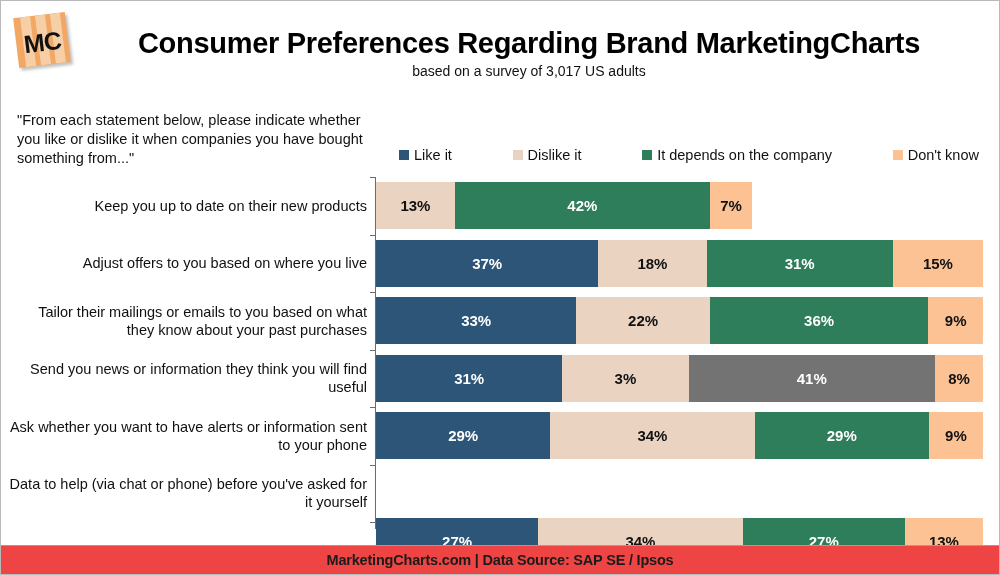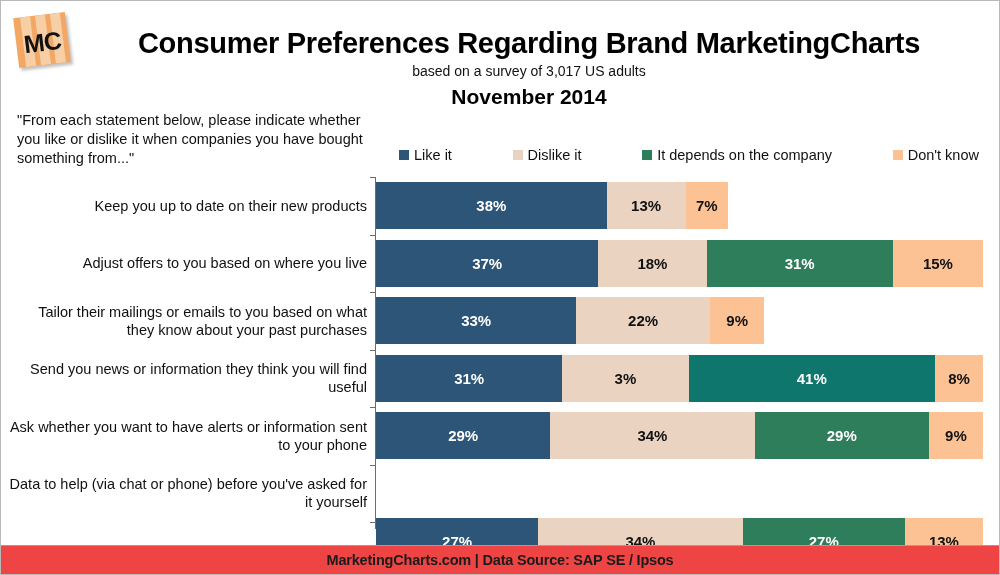--- a/index.html
+++ b/index.html
@@ -228,21 +228,20 @@
     <div class="logo-tile">
       <div class="logo-stripe s1"></div>
       <div class="logo-stripe s2"></div>
       <div class="logo-stripe s3"></div>
       <div class="logo-text">MC</div>
     </div>
   </div>
 
   <div class="title">Consumer Preferences Regarding Brand MarketingCharts</div>
   <div class="subtitle">based on a survey of 3,017 US adults</div>
-  <div class="period">November 2014</div>
 
   <div class="question">"From each statement below, please indicate whether you like or dislike it when companies you have bought something from..."</div>
 
   <div class="legend" id="legend">
       <div class="legend-item">
         <span class="legend-swatch" style="background: rgb(44, 85, 120);"></span>
         <span class="legend-label">Like it</span>
       </div>
       <div class="legend-item">
         <span class="legend-swatch" style="background: rgb(234, 211, 192);"></span>
@@ -264,39 +263,40 @@
         <div class="tick" style="top: 0px;"></div>
         <div class="tick" style="top: 57.5px;"></div>
         <div class="tick" style="top: 115px;"></div>
         <div class="tick" style="top: 172.5px;"></div>
         <div class="tick" style="top: 230px;"></div>
         <div class="tick" style="top: 287.5px;"></div>
         <div class="tick" style="top: 345px;"></div>
       </div>
     <div class="rows" id="rows">
         <div class="row" style="top: 5px;">
-          <div class="seg" style="width: 230.66px; background: rgb(44, 85, 120); color: rgb(255, 255, 255);">38%</div>
           <div class="seg" style="width: 78.91px; background: rgb(234, 211, 192); color: rgb(17, 17, 17);">13%</div>
+          <div class="seg" style="width: 254.94px; background: rgb(46, 125, 91); color: rgb(255, 255, 255);">42%</div>
           <div class="seg" style="width: 42.49px; background: rgb(252, 194, 148); color: rgb(17, 17, 17);">7%</div>
         </div>
         <div class="row" style="top: 62.5px;">
           <div class="seg" style="width: 224.59px; background: rgb(44, 85, 120); color: rgb(255, 255, 255);">37%</div>
           <div class="seg" style="width: 109.26px; background: rgb(234, 211, 192); color: rgb(17, 17, 17);">18%</div>
           <div class="seg" style="width: 188.17px; background: rgb(46, 125, 91); color: rgb(255, 255, 255);">31%</div>
           <div class="seg" style="width: 91.05px; background: rgb(252, 194, 148); color: rgb(17, 17, 17);">15%</div>
         </div>
         <div class="row" style="top: 120px;">
           <div class="seg" style="width: 200.31px; background: rgb(44, 85, 120); color: rgb(255, 255, 255);">33%</div>
           <div class="seg" style="width: 133.54px; background: rgb(234, 211, 192); color: rgb(17, 17, 17);">22%</div>
+          <div class="seg" style="width: 218.52px; background: rgb(46, 125, 91); color: rgb(255, 255, 255);">36%</div>
           <div class="seg" style="width: 54.63px; background: rgb(252, 194, 148); color: rgb(17, 17, 17);">9%</div>
         </div>
         <div class="row" style="top: 177.5px;">
           <div class="seg" style="width: 188.17px; background: rgb(44, 85, 120); color: rgb(255, 255, 255);">31%</div>
           <div class="seg" style="width: 127.47px; background: rgb(234, 211, 192); color: rgb(17, 17, 17);">3%</div>
-          <div class="seg" style="width: 248.87px; background: #0f766e; color: rgb(255, 255, 255);">41%</div>
+          <div class="seg" style="width: 248.87px; background: #737373; color: rgb(255, 255, 255);">41%</div>
           <div class="seg" style="width: 48.56px; background: rgb(252, 194, 148); color: rgb(17, 17, 17);">8%</div>
         </div>
         <div class="row" style="top: 235px;">
           <div class="seg" style="width: 176.03px; background: rgb(44, 85, 120); color: rgb(255, 255, 255);">29%</div>
           <div class="seg" style="width: 206.38px; background: rgb(234, 211, 192); color: rgb(17, 17, 17);">34%</div>
           <div class="seg" style="width: 176.03px; background: rgb(46, 125, 91); color: rgb(255, 255, 255);">29%</div>
           <div class="seg" style="width: 54.63px; background: rgb(252, 194, 148); color: rgb(17, 17, 17);">9%</div>
         </div>
         <div class="row" style="top: 292.5px; margin-top: 48px;">
           <div class="seg" style="width: 163.89px; background: rgb(44, 85, 120); color: rgb(255, 255, 255);">27%</div>

